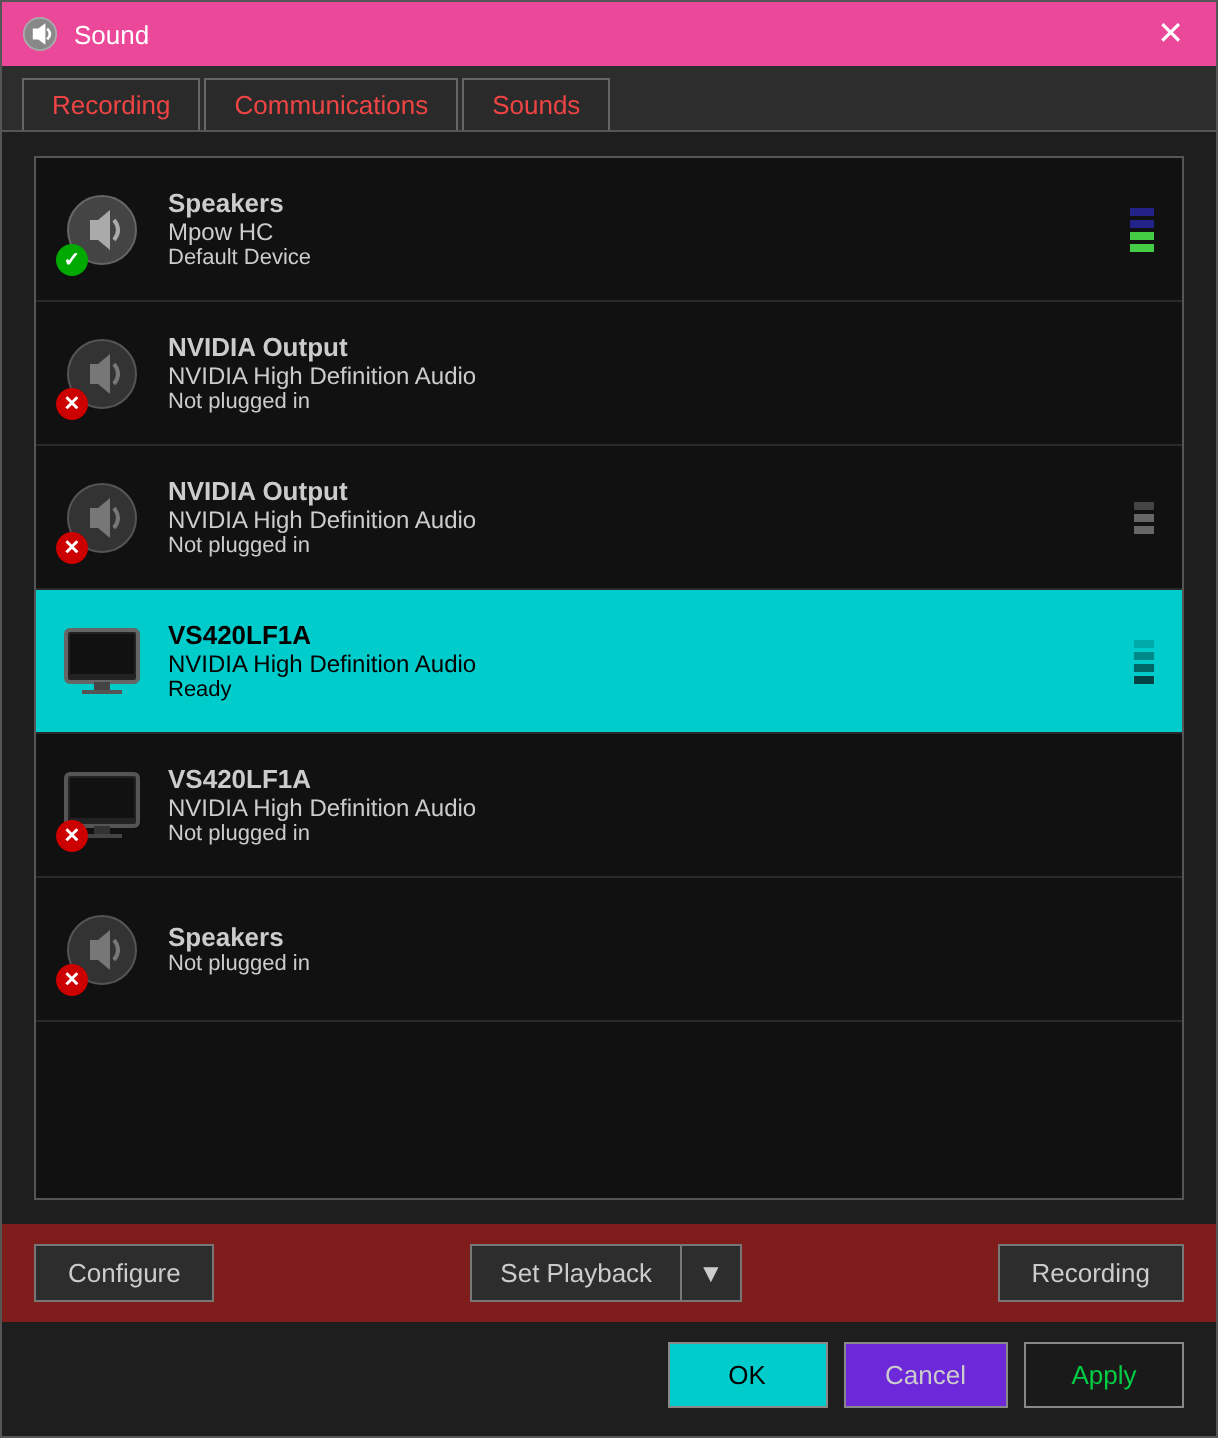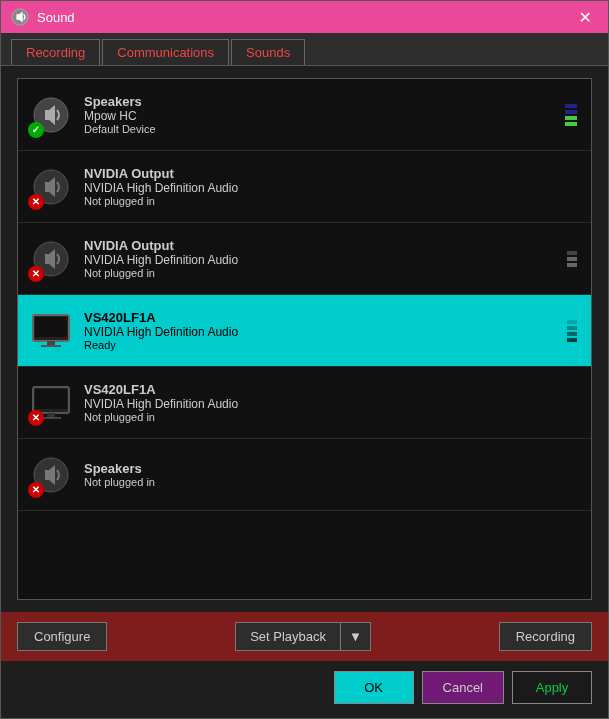--- a/index.html
+++ b/index.html
@@ -210,21 +210,21 @@
       border: 1px solid #888;
       background: #00cccc;
       color: #000;
       cursor: pointer;
       font-size: 13px;
       min-width: 80px;
     }
     .cancel-btn {
       padding: 8px 20px;
       border: 1px solid #888;
-      background: #701a75;
+      background: #6d28d9;
       color: #ccc;
       cursor: pointer;
       font-size: 13px;
       min-width: 80px;
     }
     .apply-btn {
       padding: 8px 20px;
       border: 1px solid #888;
       background: #1a1a1a;
       color: #00cc44;

